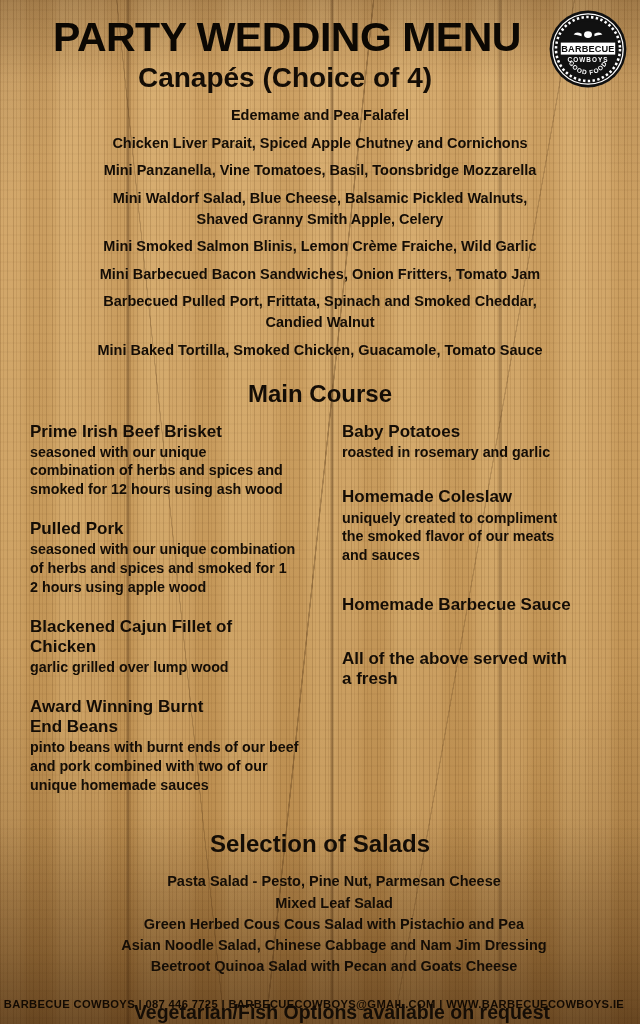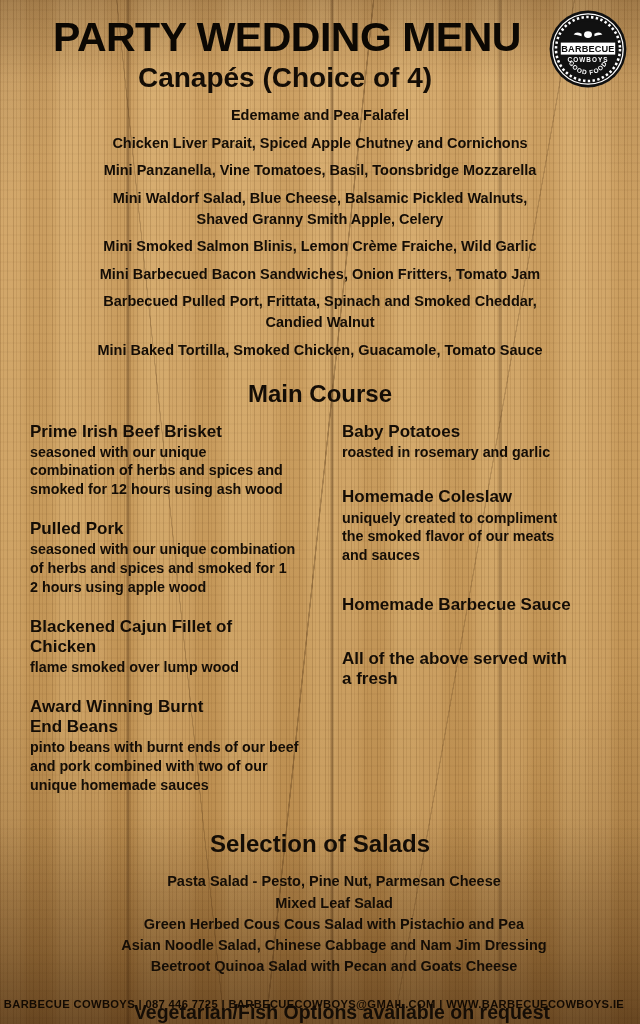--- a/index.html
+++ b/index.html
@@ -225,21 +225,21 @@
         </div>
         <div class="dish">
           <div class="name">Pulled Pork</div>
           <div class="desc">seasoned with our unique combination
 of herbs and spices and smoked for 1
 2 hours using apple wood</div>
         </div>
         <div class="dish">
           <div class="name">Blackened Cajun Fillet of
 Chicken</div>
-          <div class="desc">flame smoked over lump wood</div>
+          <div class="desc">garlic grilled over lump wood</div>
         </div>
         <div class="dish">
           <div class="name">Award Winning Burnt
 End Beans</div>
           <div class="desc">pinto beans with burnt ends of our beef
  and pork combined with two of our
 unique homemade sauces</div>
         </div>
       </div>
 

